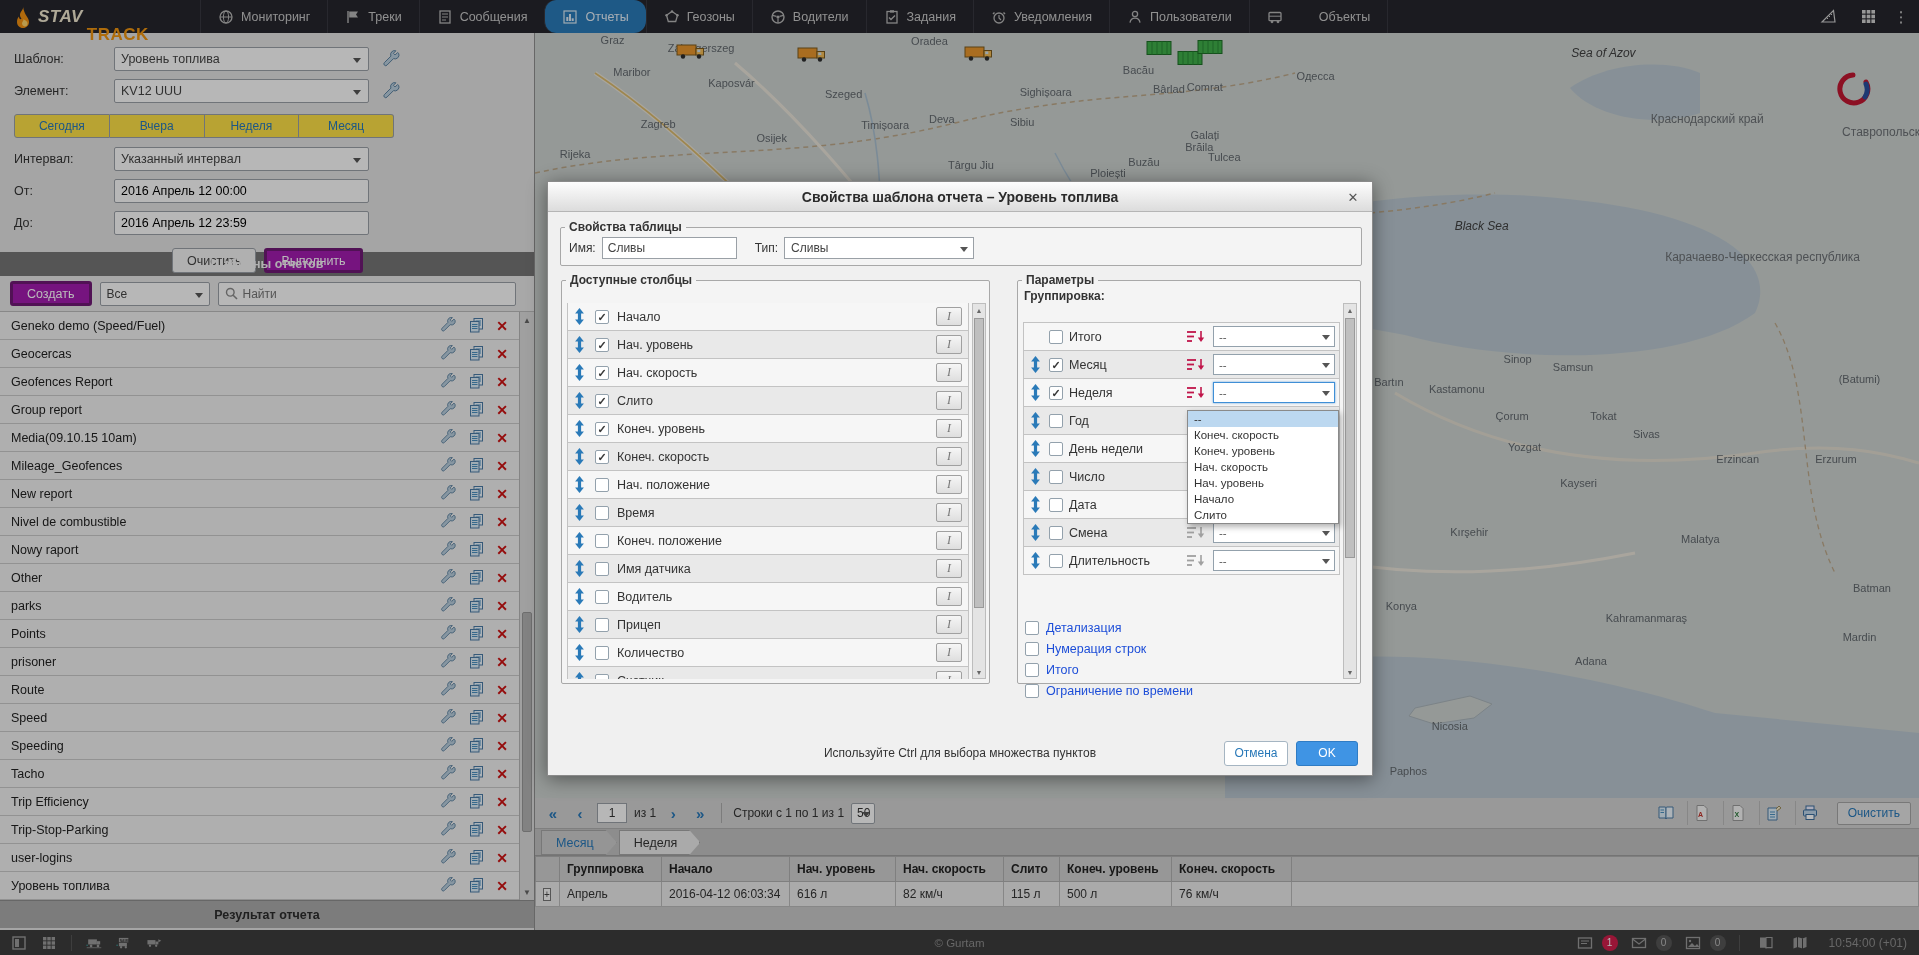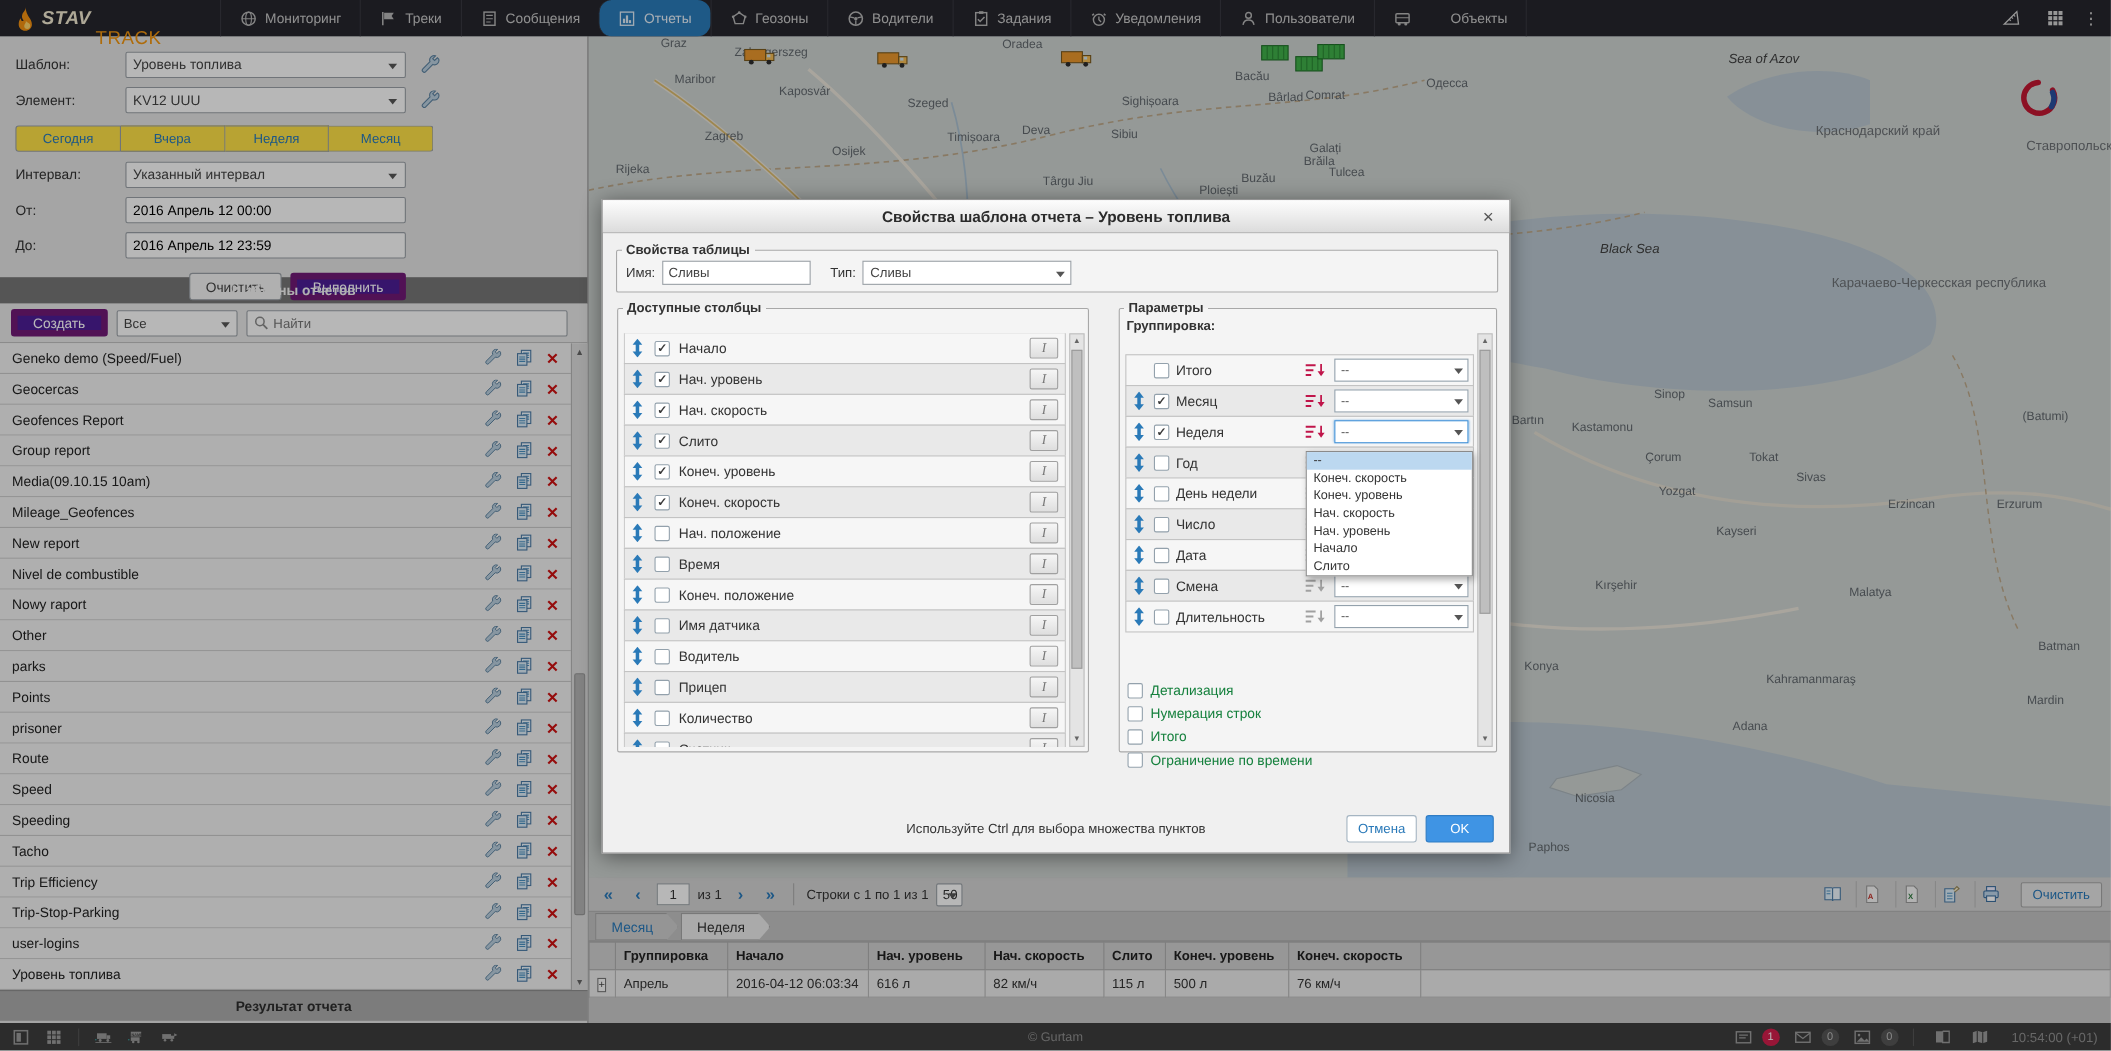--- a/index.html
+++ b/index.html
@@ -4,21 +4,21 @@
 <style>
   * { margin:0; padding:0; box-sizing:border-box; }
   html,body { width:1919px; height:955px; overflow:hidden; font-family:"Liberation Sans", sans-serif; font-size:12px; background:#ccd2d2; }
   .app { position:relative; width:1919px; height:955px; }
 
   
   .topnav { position:absolute; left:0; top:0; width:1919px; height:33px; background:#26262d; display:flex; align-items:stretch; z-index:10; }
   .logo { width:200px; display:flex; align-items:center; padding-left:14px; gap:6px; }
   .logo .flame { width:18px; height:24px; }
   .logo-stav { color:#efe7cf; font-weight:bold; font-size:17px; font-style:italic; letter-spacing:.5px; }
-  .logo-track { color:#ef9410; font-weight:normal; font-size:17px; letter-spacing:.5px; margin-left:-2px;margin-top:36px; }
+  .logo-track { color:#ef9410; font-weight:bold; font-size:17px; letter-spacing:.5px; margin-left:-2px;margin-top:36px; }
   .navitems { display:flex; align-items:stretch; }
   .navitem { display:flex; align-items:center; gap:7px; padding:0 17px; border-left:1px solid #37373f; color:#c6c6c6; font-size:12.5px; cursor:pointer; }
   .navitem:last-child { border-right:1px solid #37373f;gap:36px; }
   .navitem .icon { width:16px; height:16px; color:#b5b5b5; display:inline-flex; }
   .navitem .icon svg { width:16px; height:16px; }
   .navitem.active { background:#2a7ab8; color:#e4eef7;border-radius:12px; }
   .navitem.active .icon { color:#dce9f4; }
   .topnav-right { margin-left:auto; display:flex; align-items:center; gap:10px; padding-right:10px; }
   .toolbtn { width:30px; height:26px; display:flex; align-items:center; justify-content:center; color:#cfcfcf; cursor:pointer; }
   .toolbtn svg { width:17px; height:17px; }
@@ -35,21 +35,21 @@
   .finput input { border:none; outline:none; background:transparent; width:100%; font:inherit; color:#000000; }
   .wrenchbtn { margin-left:10px; width:24px; height:24px; display:flex; align-items:center; justify-content:center; cursor:pointer; }
   .wrenchbtn svg { width:19px; height:19px; }
   .quickrow { display:flex; margin:10px 0 8px 0; width:380px; }
   .qbtn { flex:1; height:24px; background:#fde047; border:1px solid #9aa0a6; border-left-width:0; color:#2878b8; font-size:12px; display:flex; align-items:center; justify-content:center; cursor:pointer; }
   .qbtn:first-child { border-left-width:1px; border-radius:3px 0 0 3px; }
   .qbtn:last-child { border-radius:0 3px 3px 0; }
   .execrow { display:flex; gap:8px; margin:12px 0 0 158px; }
   .btn { height:25px; padding:0 14px; border-radius:3px; font-size:12.5px; display:inline-flex; align-items:center; justify-content:center; cursor:pointer; }
   .btn.light { background:#f2f2f2; border:1px solid #9aa0a6; color:#444; }
-  .btn.blue { background:#4c1d95; border:6px solid #701a75; color:#fff; }
+  .btn.blue { background:#a21caf; border:3px solid #701a75; color:#fff; }
   .sheader { height:24px; background:#757575; color:#f2f2f2; font-weight:bold; font-size:12.5px; display:flex; align-items:center; justify-content:center; }
   .createrow { height:36px; display:flex; align-items:center; gap:8px; padding:0 10px; background:#e7e7e7; border-bottom:1px solid #bbb; }
   .smallselect { width:110px; height:24px; background:#fbfbfb; border:1px solid #9aa0a6; border-radius:2px; display:flex; align-items:center; padding:0 6px; color:#444; position:relative; cursor:pointer; }
   .smallselect .arr { position:absolute; right:6px; top:10px; border:4px solid transparent; border-top:5px solid #555; width:0; height:0; }
   .searchbox { flex:1; height:24px; background:#fbfbfb; border:1px solid #9aa0a6; border-radius:2px; display:flex; align-items:center; padding:0 6px; gap:5px; margin-right:8px; }
   .searchbox svg { width:13px; height:13px; }
   .searchbox input { border:none; outline:none; background:transparent; flex:1; font:inherit; color:#888; }
   .tpl-list { position:relative; height:588px; background:#ececec; overflow:hidden; }
   .tplrow { height:28px; display:flex; align-items:center; padding:0 26px 0 11px; border-bottom:1px solid #c9c9c9; background:#f0f0f0; color:#222; font-size:12.5px; cursor:pointer; }
   .tplrow .nm { flex:1; white-space:nowrap; overflow:hidden; }
@@ -140,21 +140,21 @@
   .plist { position:absolute; left:5px; right:20px; top:36px; }
   .prow { height:29px; display:flex; align-items:center; gap:6px; padding:0 4px 0 6px; border:1px solid #c3c3c3; margin-top:-1px; background:#f6f6f6; }
   .prow:nth-child(even) { background:#e9e9e9; }
   .plabel { flex:1; color:#333; font-size:12.5px; white-space:nowrap; }
   .sorticon { width:22px; height:15px; display:inline-flex; }
   .sorticon svg { width:22px; height:15px; }
   .pselect { width:122px; height:21px; background:#fff; border:1px solid #93a1ac; display:flex; align-items:center; padding:0 5px; color:#555; font-size:11.5px; position:relative; cursor:pointer; flex:none; }
   .pselect .arr { position:absolute; right:4px; top:8px; border:4px solid transparent; border-top:5px solid #555; width:0; height:0; }
   .pselect.focused { border:1px solid #3f8fd6; box-shadow:0 0 2px rgba(63,143,214,.8); }
   .pchecks { position:absolute; left:5px; right:20px; top:330px; }
-  .pcheckrow { height:21px; display:flex; align-items:center; gap:7px; padding-left:2px; color:#15803d; font-size:12.5px; }
+  .pcheckrow { height:21px; display:flex; align-items:center; gap:7px; padding-left:2px; color:#1d4ed8; font-size:12.5px; }
   .ddmenu { position:absolute; right:21px; top:123px; width:152px; background:#fff; border:1px solid #8a8a8a; box-shadow:2px 3px 6px rgba(0,0,0,.3); z-index:15; }
   .ddopt { height:16px; display:flex; align-items:center; padding:0 6px; font-size:11.5px; color:#333; cursor:pointer; }
   .ddopt.sel { background:#bcd8f0; }
   .mfooter { position:absolute; left:0; right:0; bottom:0; height:44px; display:flex; align-items:center; }
   .mhint { position:absolute; left:0; right:0; text-align:center; color:#333; font-size:12px; pointer-events:none; }
   .mbtns { margin-left:auto; display:flex; gap:8px; padding-right:14px; z-index:2; }
   .mbtn-cancel { width:64px; height:25px; background:#fff; border:1px solid #a5b5c2; border-radius:3px; color:#2878b8; display:flex; align-items:center; justify-content:center; cursor:pointer; }
   .mbtn-ok { width:62px; height:25px; background:#3f94e4; border:1px solid #2f7cc4; border-radius:3px; color:#fff; display:flex; align-items:center; justify-content:center; cursor:pointer; }
 </style>
 </head>

